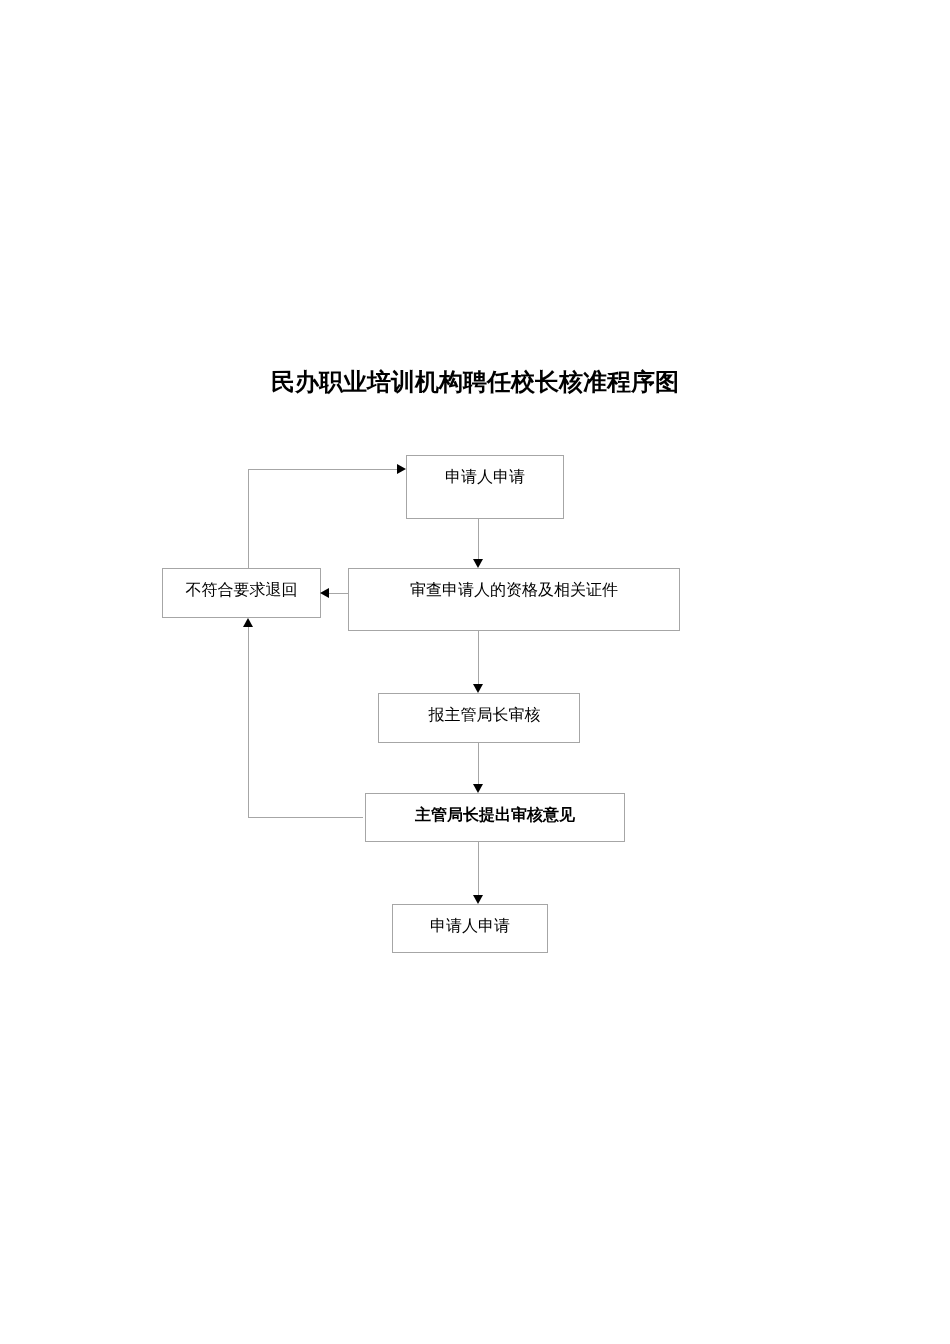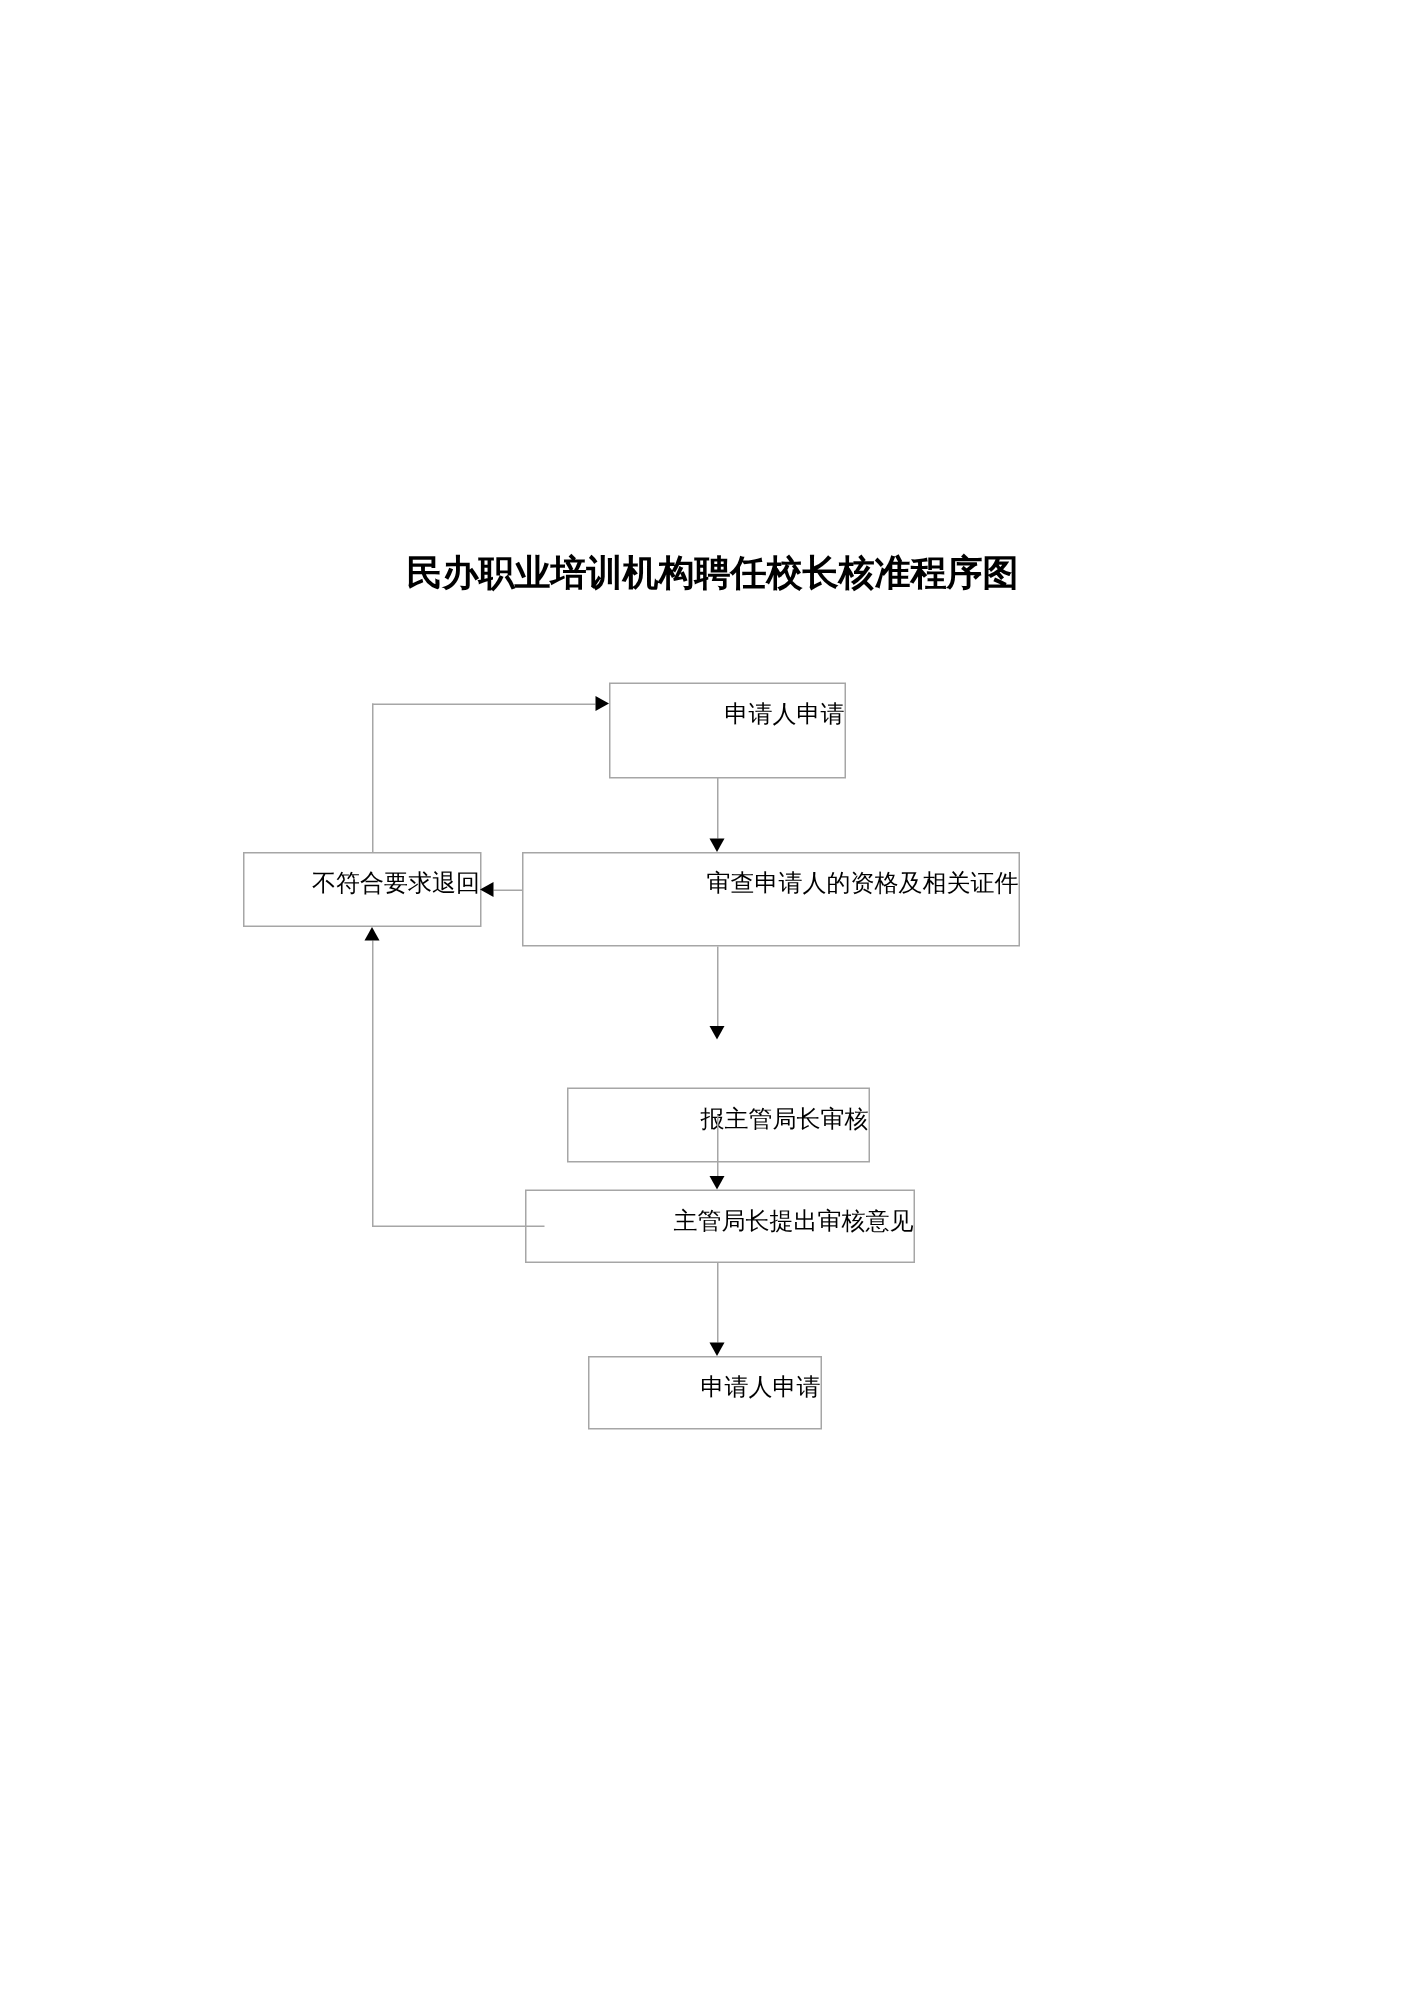--- a/index.html
+++ b/index.html
@@ -25,31 +25,31 @@
     font-size: 24px;
     font-weight: bold;
     letter-spacing: 0px;
     color: #000000;
   }
   .node {
     position: absolute;
     box-sizing: border-box;
     border: 1px solid #a6a6a6;
     background: #ffffff;
-    text-align: right;
+    text-align: center;
     font-size: 16px;
     line-height: 16px;
     padding-top: 13px;
     color: #000000;
   }
   .node-apply          { left: 406px; top: 455px; width: 158px; height: 64px; }
   .node-review         { left: 348px; top: 568px; width: 332px; height: 63px; }
   .node-return         { left: 162px; top: 568px; width: 159px; height: 50px; }
-  .node-report         { left: 378px; top: 725px; width: 202px; height: 50px; padding-left: 11px; }
-  .node-opinion        { left: 350px; top: 793px; width: 260px; height: 49px; }
+  .node-report         { left: 378px; top: 693px; width: 202px; height: 50px; padding-left: 11px; }
+  .node-opinion        { left: 365px; top: 793px; width: 260px; height: 49px; font-weight: bold; }
   .node-approve        { left: 392px; top: 904px; width: 156px; height: 49px; }
 
   .line {
     position: absolute;
     background: #a6a6a6;
   }
   .vline { width: 1px; }
   .hline { height: 1px; }
 
   .arrow {

